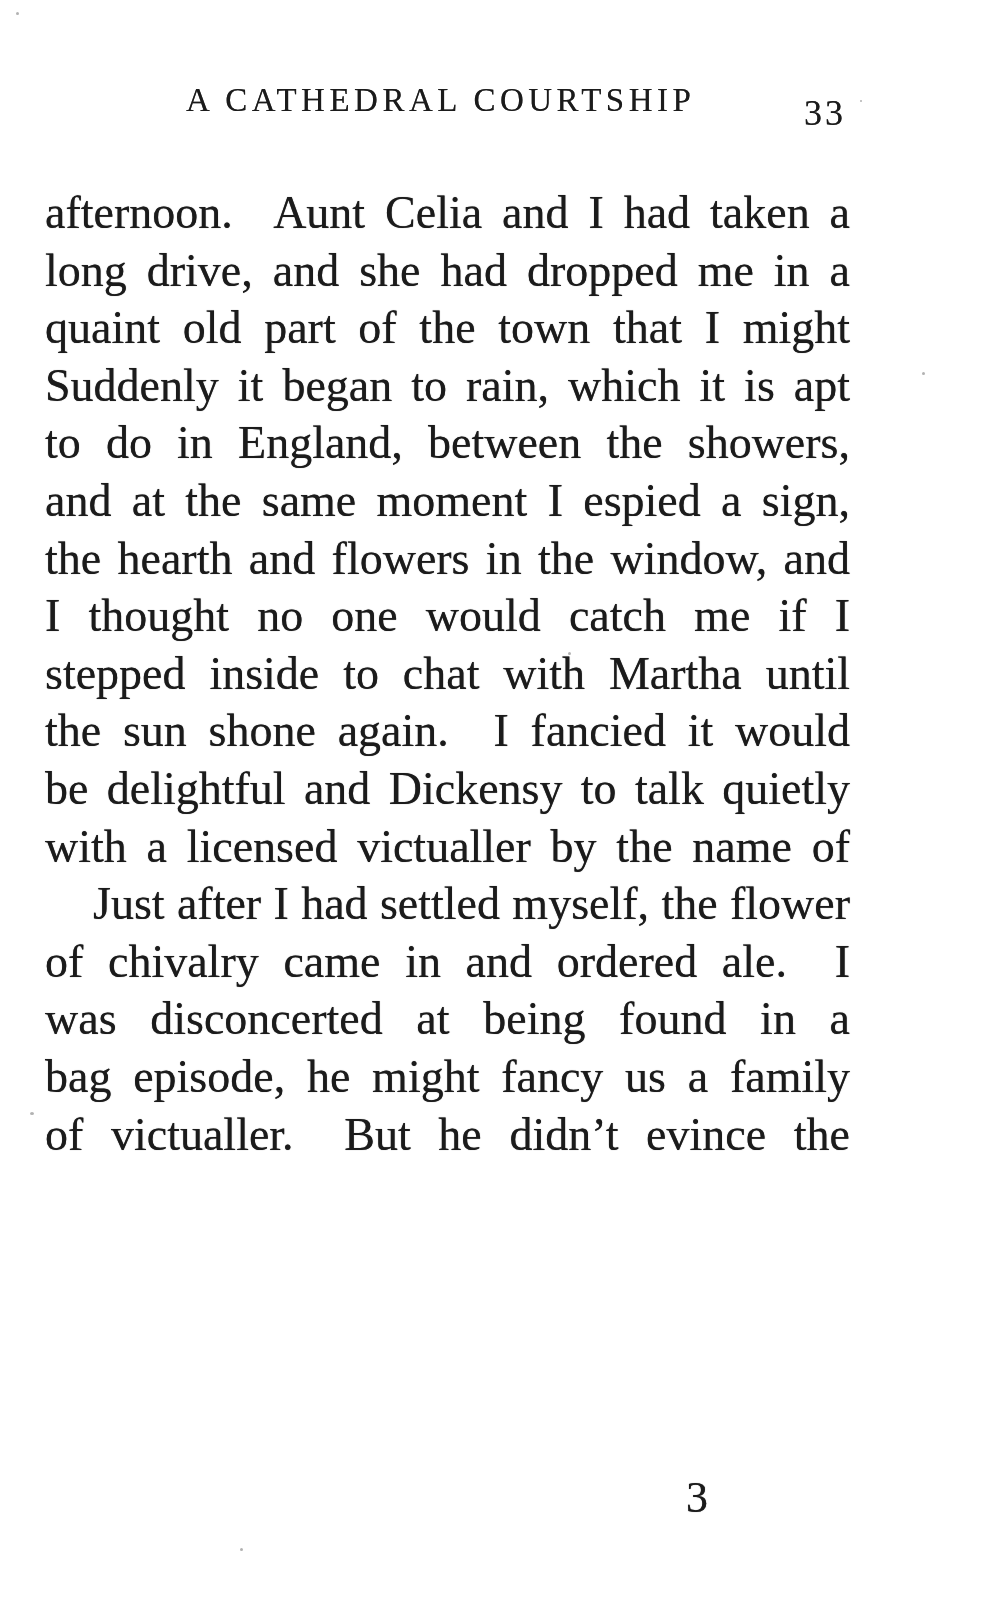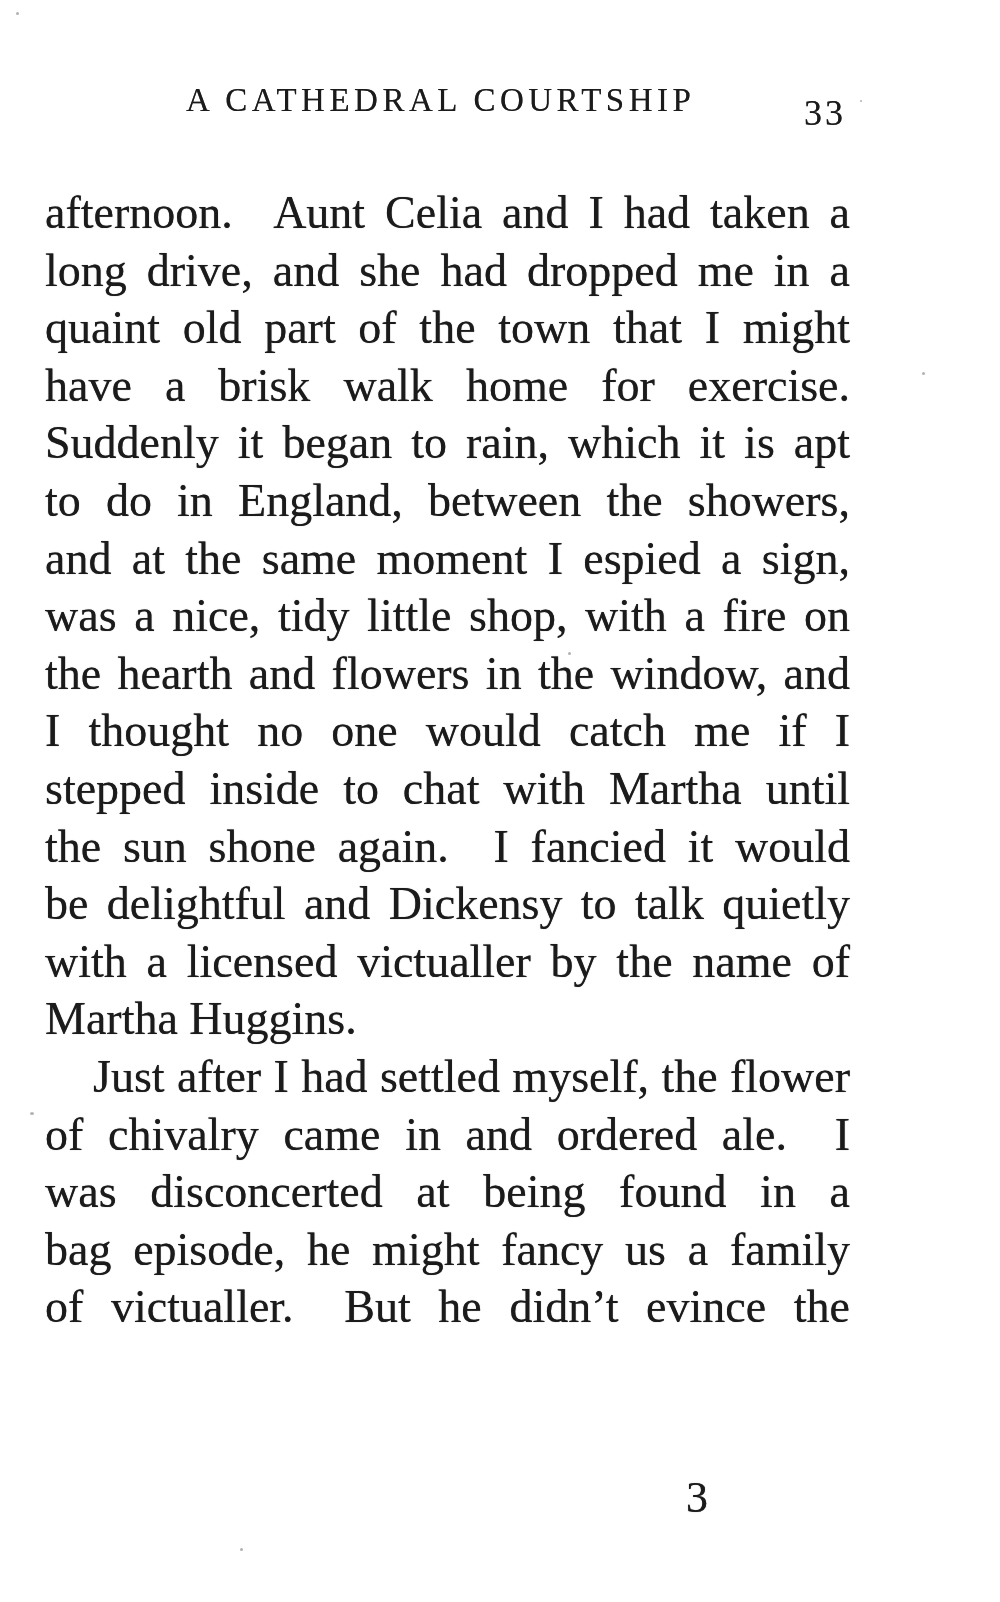--- a/index.html
+++ b/index.html
@@ -86,32 +86,29 @@
 <div class="page">
 
   <span class="header-title">A CATHEDRAL COURTSHIP</span>
 
   <span class="page-number">33</span>
 
   <div class="text-block">
     <div class="line">afternoon.  Aunt Celia and I had taken a</div>
     <div class="line">long drive, and she had dropped me in a</div>
     <div class="line">quaint old part of the town that I might</div>
-    <div class="line">have a brisk walk home for exercise.</div>
     <div class="line">Suddenly it began to rain, which it is apt</div>
     <div class="line">to do in England, between the showers,</div>
     <div class="line">and at the same moment I espied a sign,</div>
-    <div class="line">was a nice, tidy little shop, with a fire on</div>
     <div class="line">the hearth and flowers in the window, and</div>
     <div class="line">I thought no one would catch me if I</div>
     <div class="line">stepped inside to chat with Martha until</div>
     <div class="line">the sun shone again.  I fancied it would</div>
     <div class="line">be delightful and Dickensy to talk quietly</div>
     <div class="line">with a licensed victualler by the name of</div>
-    <div class="line para-end">Martha Huggins.</div>
     <div class="line indent">Just after I had settled myself, the flower</div>
     <div class="line">of chivalry came in and ordered ale.  I</div>
     <div class="line">was disconcerted at being found in a</div>
     <div class="line">bag episode, he might fancy us a family</div>
     <div class="line">of victualler.  But he didn’t evince the</div>
   </div>
 
   <div class="signature-mark">3</div>
 
   <div class="speck s1"></div>

